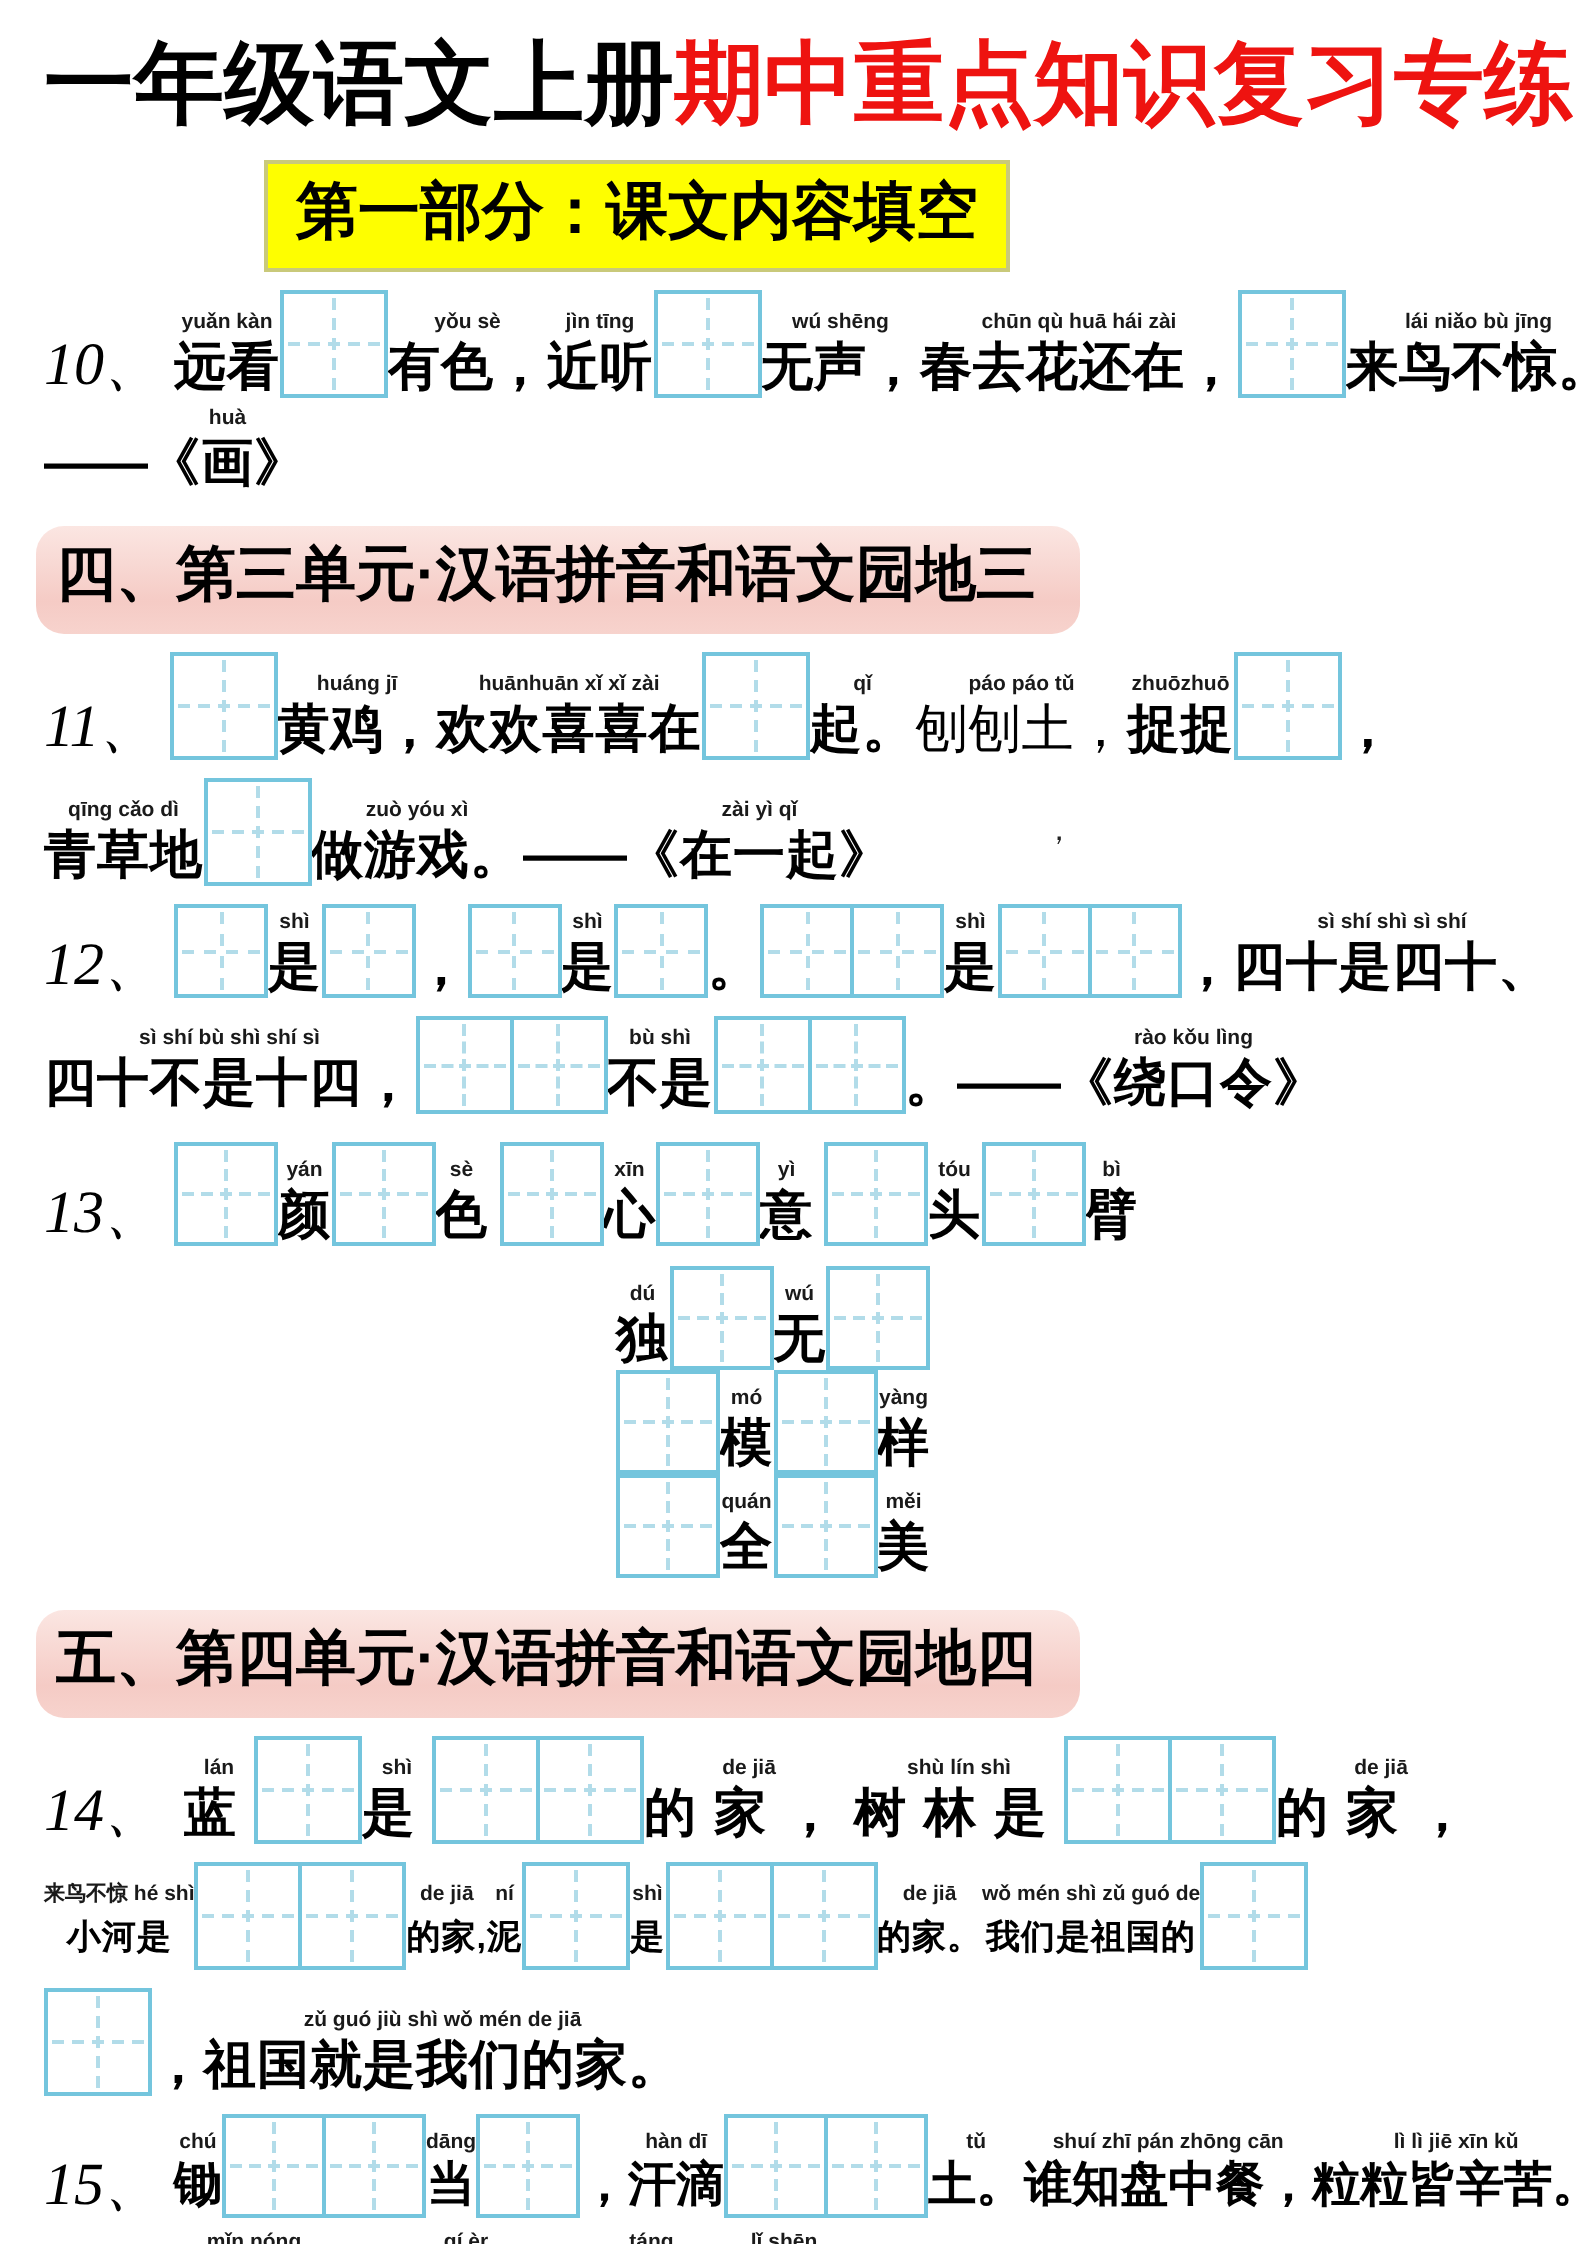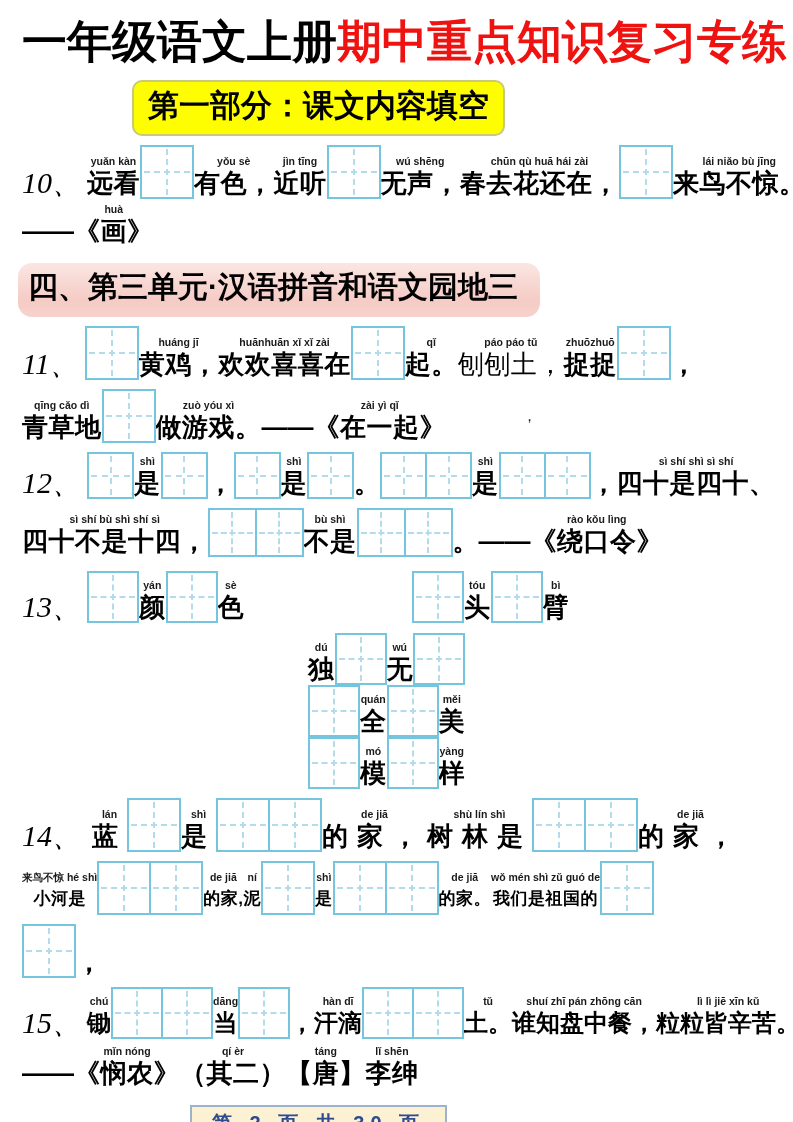--- a/index.html
+++ b/index.html
@@ -13,21 +13,21 @@
   
   .title{
     font-size:45px;font-weight:900;line-height:1.25;white-space:nowrap;
     letter-spacing:0px;color:#000;margin-top:4px;
   }
   .title .red{color:#ee1310;}
 
   
   .banner-yellow{
     width:max-content;margin:10px auto 2px auto;
-    background:#fefe00;border:2px solid #c9c97a;border-radius:10px;
+    background:#fefe00;border:2px solid #c9c97a;border-radius:0;
     padding:3px 14px 7px 14px;font-size:31px;font-weight:800;color:#000;
   }
   .banner-pink{
     width:max-content;margin:16px 0 2px -4px;
     background:linear-gradient(180deg,#fbe6e2 0%,#f5cbc5 70%,#f7d3cd 100%);
     border-radius:14px;padding:4px 22px 9px 10px;
     font-size:30px;font-weight:800;color:#000;
   }
 
   
@@ -236,20 +236,32 @@
           </span>
           <div class="tzg" data-name="answer-box"></div>
           <span class="seg" data-name="text-segment">
             <span class="py" data-name="pinyin-label">sè</span>
             <span class="zh" data-name="chinese-text">色</span>
           </span>
         </div>
         <div class="group" data-name="word-pair-group">
           <div class="tzg" data-name="answer-box"></div>
           <span class="seg" data-name="text-segment">
+            <span class="py" data-name="pinyin-label">xīn</span>
+            <span class="zh" data-name="chinese-text">心</span>
+          </span>
+          <div class="tzg" data-name="answer-box"></div>
+          <span class="seg" data-name="text-segment">
+            <span class="py" data-name="pinyin-label">yì</span>
+            <span class="zh" data-name="chinese-text">意</span>
+          </span>
+        </div>
+        <div class="group" data-name="word-pair-group">
+          <div class="tzg" data-name="answer-box"></div>
+          <span class="seg" data-name="text-segment">
             <span class="py" data-name="pinyin-label">tóu</span>
             <span class="zh" data-name="chinese-text">头</span>
           </span>
           <div class="tzg" data-name="answer-box"></div>
           <span class="seg" data-name="text-segment">
             <span class="py" data-name="pinyin-label">bì</span>
             <span class="zh" data-name="chinese-text">臂</span>
           </span>
         </div>
       </div>
@@ -262,42 +274,43 @@
           <div class="tzg" data-name="answer-box"></div>
           <span class="seg" data-name="text-segment">
             <span class="py" data-name="pinyin-label">wú</span>
             <span class="zh" data-name="chinese-text">无</span>
           </span>
           <div class="tzg" data-name="answer-box"></div>
         </div>
         <div class="group" data-name="word-pair-group">
           <div class="tzg" data-name="answer-box"></div>
           <span class="seg" data-name="text-segment">
+            <span class="py" data-name="pinyin-label">mó</span>
+            <span class="zh" data-name="chinese-text">模</span>
+          </span>
+          <div class="tzg" data-name="answer-box"></div>
+          <span class="seg" data-name="text-segment">
+            <span class="py" data-name="pinyin-label">yàng</span>
+            <span class="zh" data-name="chinese-text">样</span>
+          </span>
+        </div>
+        <div class="group" data-name="word-pair-group">
+          <div class="tzg" data-name="answer-box"></div>
+          <span class="seg" data-name="text-segment">
             <span class="py" data-name="pinyin-label">quán</span>
             <span class="zh" data-name="chinese-text">全</span>
           </span>
           <div class="tzg" data-name="answer-box"></div>
           <span class="seg" data-name="text-segment">
             <span class="py" data-name="pinyin-label">měi</span>
             <span class="zh" data-name="chinese-text">美</span>
           </span>
         </div>
-        <div class="group" data-name="word-pair-group">
-          <div class="tzg" data-name="answer-box"></div>
-          <span class="seg" data-name="text-segment">
-            <span class="py" data-name="pinyin-label">mó</span>
-            <span class="zh" data-name="chinese-text">模</span>
-          </span>
-          <div class="tzg" data-name="answer-box"></div>
-          <span class="seg" data-name="text-segment">
-            <span class="py" data-name="pinyin-label">yàng</span>
-            <span class="zh" data-name="chinese-text">样</span>
-          </span>
-        </div>
-      </div>
+      </div>
+      <div class="banner-pink" data-name="section-header-unit4">五、第四单元·汉语拼音和语文园地四</div>
       <div class="line" data-name="q14-line-1">
         <span class="num" data-name="question-number">14、</span>
         <span class="seg" data-name="text-segment">
           <span class="py" data-name="pinyin-label">lán</span>
           <span class="zh" data-name="chinese-text">蓝</span>
         </span>
         <div class="tzg" data-name="answer-box"></div>
         <span class="seg" data-name="text-segment">
           <span class="py" data-name="pinyin-label">shì</span>
           <span class="zh" data-name="chinese-text">是</span>
@@ -347,20 +360,24 @@
         </span>
         <span class="seg" data-name="text-segment">
           <span class="py" data-name="pinyin-label">wǒ mén shì zǔ guó de</span>
           <span class="zh" data-name="chinese-text">我们是祖国的</span>
         </span>
         <div class="tzg" data-name="answer-box"></div>
       </div>
       <div class="line" data-name="q14-line-3">
         <div class="tzg" data-name="answer-box"></div>
         <span class="plain" data-name="punctuation">，</span>
+        <span class="seg" data-name="text-segment">
+          <span class="py" data-name="pinyin-label">zǔ guó jiù shì wǒ mén de jiā</span>
+          <span class="zh" data-name="chinese-text">祖国就是我们的家。</span>
+        </span>
       </div>
       <div class="line" data-name="q15-line-1">
         <span class="num" data-name="question-number">15、</span>
         <span class="seg" data-name="text-segment">
           <span class="py" data-name="pinyin-label">chú</span>
           <span class="zh" data-name="chinese-text">锄</span>
         </span>
         <div class="tzg" data-name="answer-box"></div>
         <div class="tzg join" data-name="answer-box"></div>
         <span class="seg" data-name="text-segment">

